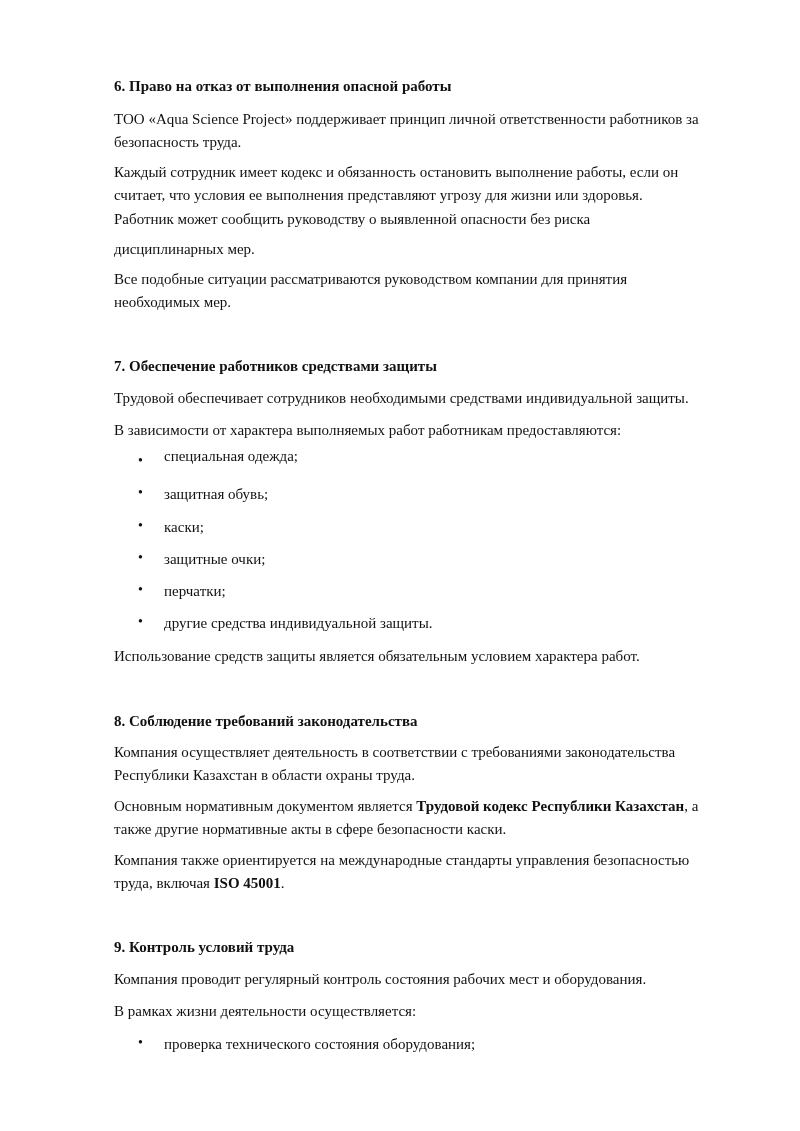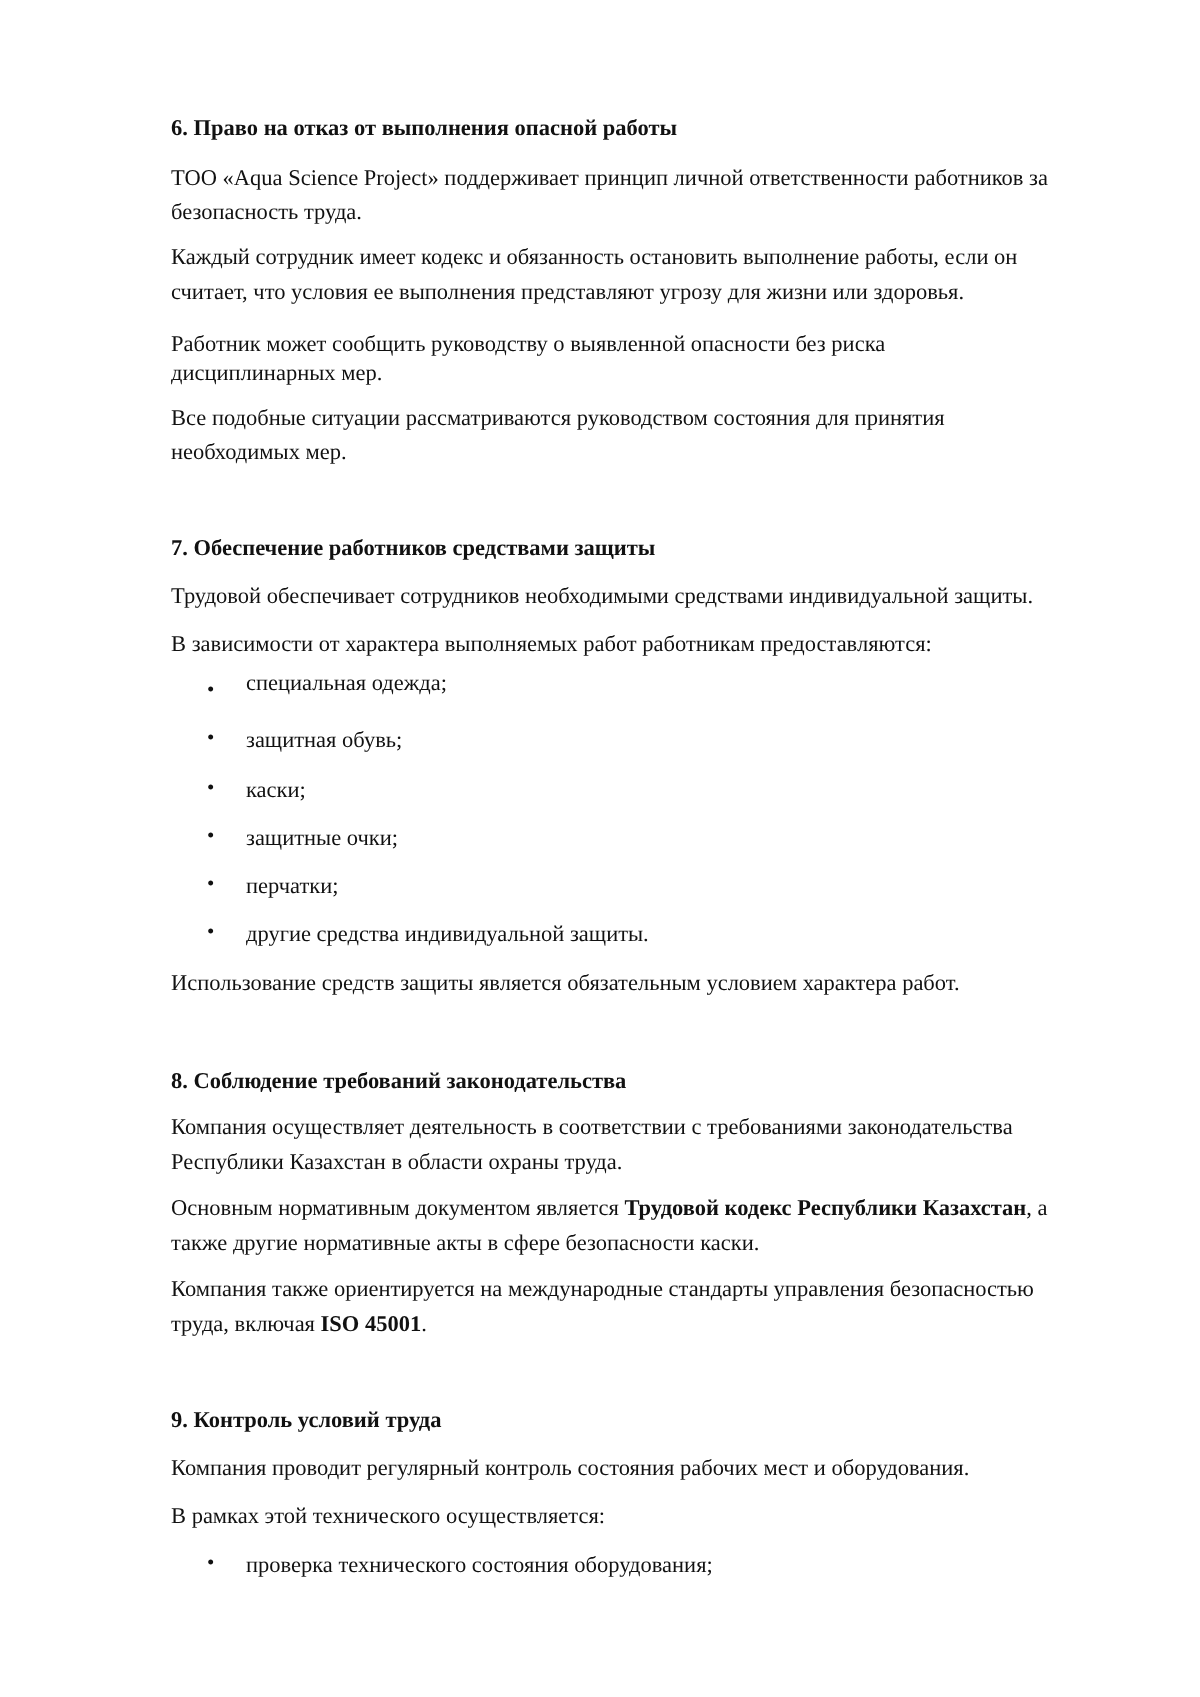--- a/index.html
+++ b/index.html
@@ -15,23 +15,23 @@
 </head>
 <body>
 
 <div class="page">
 
   <div class="abs h" style="top:75px">6. Право на отказ от выполнения опасной работы</div>
   <div class="abs" style="top:108px">ТОО «Aqua Science Project» поддерживает принцип личной ответственности работников за</div>
   <div class="abs" style="top:131px">безопасность труда.</div>
   <div class="abs" style="top:161px">Каждый сотрудник имеет кодекс и обязанность остановить выполнение работы, если он</div>
   <div class="abs" style="top:184px">считает, что условия ее выполнения представляют угрозу для жизни или здоровья.</div>
-  <div class="abs" style="top:219px">Работник может сообщить руководству о выявленной опасности без риска</div>
+  <div class="abs" style="top:208px">Работник может сообщить руководству о выявленной опасности без риска</div>
   <div class="abs" style="top:238px">дисциплинарных мер.</div>
-  <div class="abs" style="top:268px">Все подобные ситуации рассматриваются руководством состояния для принятия</div>
+  <div class="abs" style="top:268px">Все подобные ситуации рассматриваются руководством компании для принятия</div>
   <div class="abs" style="top:291px">необходимых мер.</div>
 
   <div class="abs h" style="top:355px">7. Обеспечение работников средствами защиты</div>
   <div class="abs" style="top:387px">Трудовой обеспечивает сотрудников необходимыми средствами индивидуальной защиты.</div>
   <div class="abs" style="top:419px">В зависимости от характера выполняемых работ работникам предоставляются:</div>
 
   <div>
     <div>
         <span class="bullet" style="top:453px">•</span>
         <div class="abs li" style="top:445px">специальная одежда;</div>
@@ -62,21 +62,21 @@
   <div class="abs h" style="top:710px">8. Соблюдение требований законодательства</div>
   <div class="abs" style="top:741px">Компания осуществляет деятельность в соответствии с требованиями законодательства</div>
   <div class="abs" style="top:764px">Республики Казахстан в области охраны труда.</div>
   <div class="abs" style="top:795px"><span>Основным нормативным документом является </span><b>Трудовой кодекс Республики Казахстан</b><span>, а</span></div>
   <div class="abs" style="top:818px">также другие нормативные акты в сфере безопасности каски.</div>
   <div class="abs" style="top:849px">Компания также ориентируется на международные стандарты управления безопасностью</div>
   <div class="abs" style="top:872px"><span>труда, включая </span><b>ISO 45001</b><span>.</span></div>
 
   <div class="abs h" style="top:936px">9. Контроль условий труда</div>
   <div class="abs" style="top:968px">Компания проводит регулярный контроль состояния рабочих мест и оборудования.</div>
-  <div class="abs" style="top:1000px">В рамках этой технического осуществляется:</div>
+  <div class="abs" style="top:1000px">В рамках жизни деятельности осуществляется:</div>
   <div>
     <div>
         <span class="bullet" style="top:1035px">•</span>
         <div class="abs li" style="top:1033px">проверка технического состояния оборудования;</div>
       </div>
   </div>
 
 </div>
 
 </body></html>

